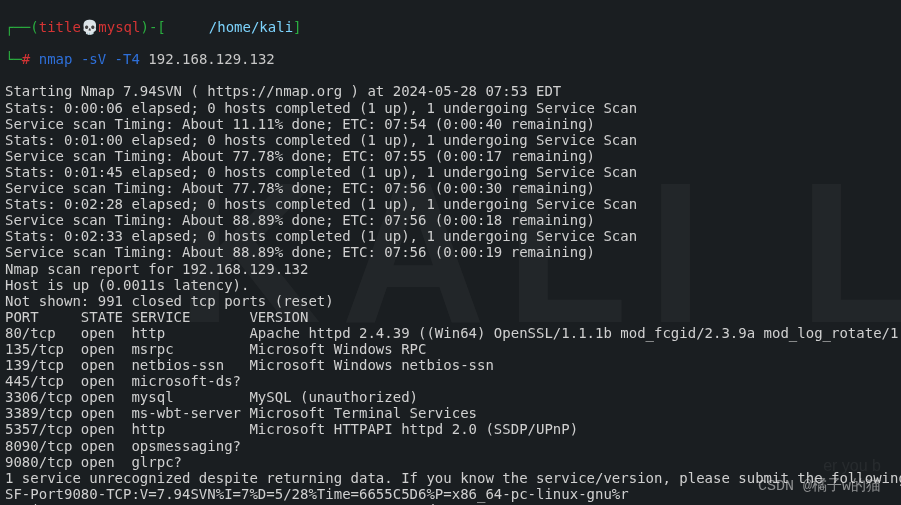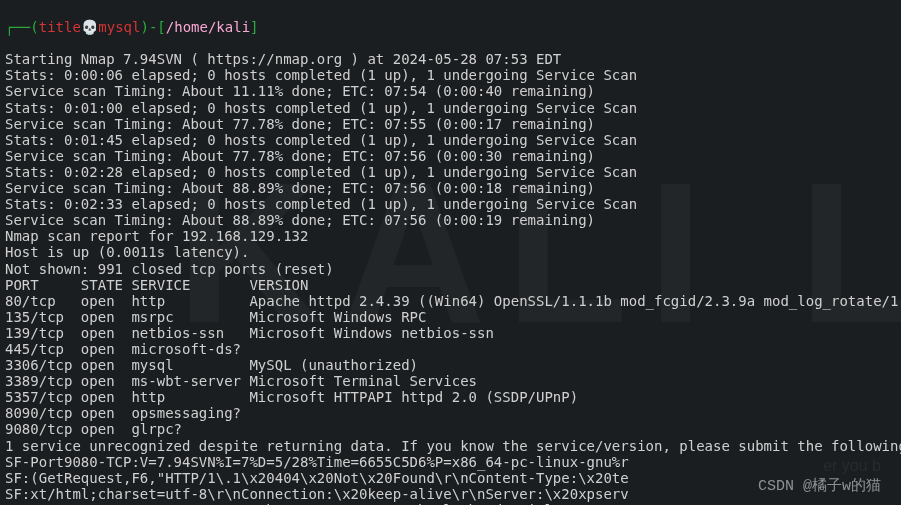--- a/index.html
+++ b/index.html
@@ -42,21 +42,21 @@
       pointer-events: none;
     }
     .term {
       position: relative;
       white-space: pre;
       z-index: 1;
     }
     .blue { color: #2e6fd8; }
     .red { color: #d43434; }
     .green { color: #2aad3f; }
-    .white { color: #f9a8d4; }
+    .white { color: #7dd3fc; margin-left: 43px; }
     .gray { color: #c8c8c8; }
     .watermark {
       position: absolute;
       right: 20px;
       bottom: 10px;
       color: rgba(220,220,220,0.6);
       font-size: 15px;
       font-family: Liberation Mono, monospace;
       z-index: 2;
     }
@@ -65,20 +65,21 @@
     }
   </style>
 </head>
 <body>
 
 <div class="bg-logo">KALI L</div>
 <div class="bg-tag">er you b</div>
 
 <div class="term">
 <span class="prompt-line"><span class="green">┌──</span><span class="green">(</span><span class="red">title</span><span class="red">💀</span><span class="red">mysql</span><span class="green">)</span><span class="green">-[</span><span class="white">/home/kali</span><span class="green">]</span></span>
+<span class="prompt-line"><span class="green">└─</span><span class="red">#</span> <span class="blue">nmap</span> <span class="blue">-sV -T4</span> <span class="gray">192.168.129.132</span></span>
 <div id="out">Starting Nmap 7.94SVN ( https://nmap.org ) at 2024-05-28 07:53 EDT
 Stats: 0:00:06 elapsed; 0 hosts completed (1 up), 1 undergoing Service Scan
 Service scan Timing: About 11.11% done; ETC: 07:54 (0:00:40 remaining)
 Stats: 0:01:00 elapsed; 0 hosts completed (1 up), 1 undergoing Service Scan
 Service scan Timing: About 77.78% done; ETC: 07:55 (0:00:17 remaining)
 Stats: 0:01:45 elapsed; 0 hosts completed (1 up), 1 undergoing Service Scan
 Service scan Timing: About 77.78% done; ETC: 07:56 (0:00:30 remaining)
 Stats: 0:02:28 elapsed; 0 hosts completed (1 up), 1 undergoing Service Scan
 Service scan Timing: About 88.89% done; ETC: 07:56 (0:00:18 remaining)
 Stats: 0:02:33 elapsed; 0 hosts completed (1 up), 1 undergoing Service Scan

